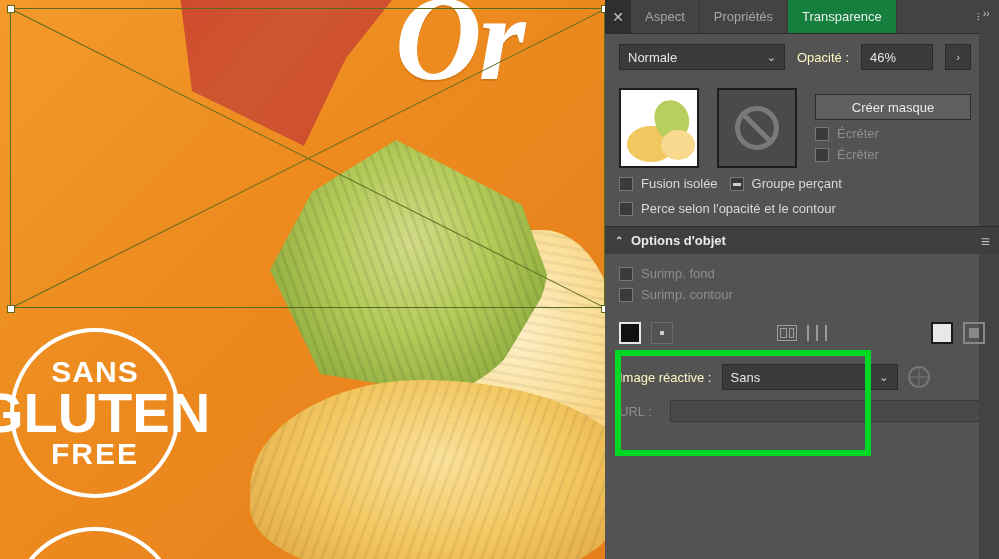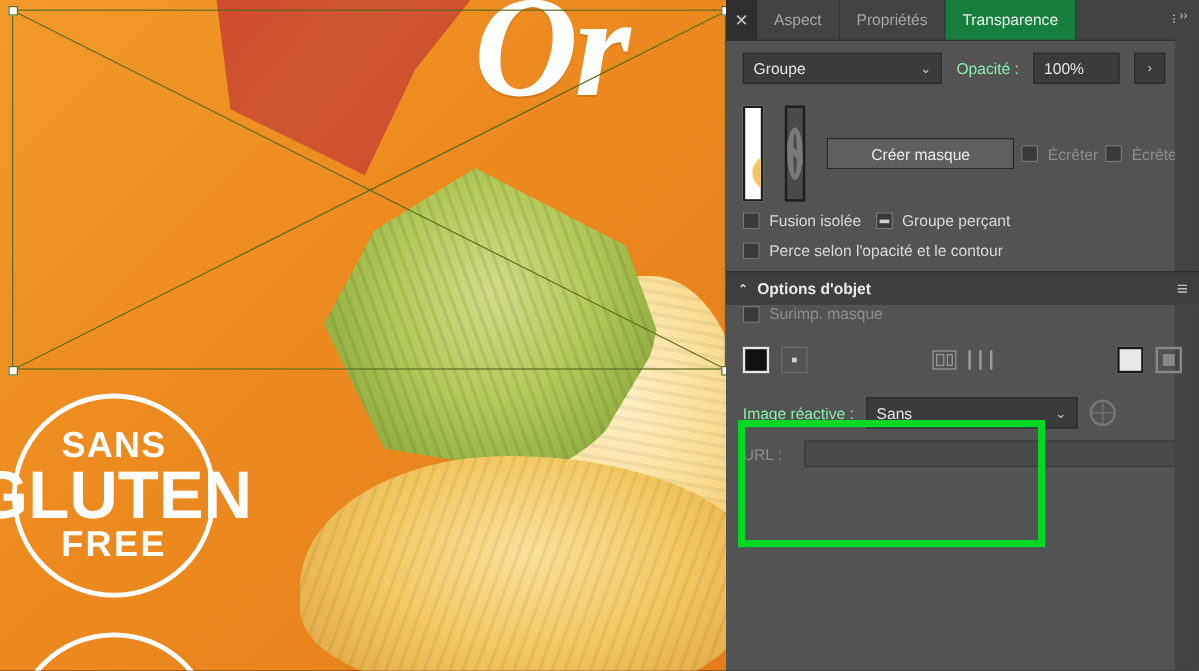--- a/index.html
+++ b/index.html
@@ -117,21 +117,21 @@
   }
 
   .thumbs { display:flex; align-items:center; gap: 18px; padding: 8px 14px 4px; }
   .thumb { width: 80px; height: 80px; border: 2px solid #1d1d1d; background:#fff; position:relative; overflow:hidden;}
   .thumb .mini-green { position:absolute; left:34px; top:10px; width:34px; height:40px; background:#b9cf5d; border-radius:45% 50% 50% 45%; transform:rotate(-15deg);}
   .thumb .mini-yel1 { position:absolute; left:6px; top:36px; width:48px; height:36px; background:#f3c75f; border-radius:50%;}
   .thumb .mini-yel2 { position:absolute; left:40px; top:40px; width:34px; height:30px; background:#f8d98d; border-radius:50%;}
   .thumb.mask { background:#4a4a4a; display:flex; align-items:center; justify-content:center; }
   .noenter { width:44px; height:44px; border:5px solid #7a7a7a; border-radius:50%; position:relative;}
   .noenter::after { content:""; position:absolute; left:50%; top:50%; width:44px; height:5px; background:#7a7a7a; transform:translate(-50%,-50%) rotate(45deg);}
-  .mask-col { display:flex; flex-direction:row; gap:6px; }
+  .mask-col { display:flex; flex-direction:column; gap:6px; }
   .btn {
     background:#5f5f5f; border:1px solid #2b2b2b; color:#e9e9e9;
     height:26px; min-width:156px; display:flex; align-items:center; justify-content:center;
     cursor:pointer; font-size:13px;
   }
   .check { display:flex; align-items:center; gap:8px; color:#8e8e8e; }
   .check.enabled { color:#d9d9d9; }
   .cb {
     width:14px; height:14px; border:1px solid #777; background:#3a3a3a; display:inline-block;
   }
@@ -158,21 +158,21 @@
   .swatch-dot .dot{ width:4px; height:4px; background:#cfcfcf;}
   .mini-icon { width:20px; height:16px; border:1px solid #9b9b9b; position:relative;}
   .mini-icon.align1::before{content:"";position:absolute;left:2px;top:2px;right:9px;bottom:2px;border:1px solid #9b9b9b;}
   .mini-icon.align1::after{content:"";position:absolute;right:2px;top:2px;left:11px;bottom:2px;border:1px solid #9b9b9b;}
   .mini-icon.align2{border:none;background:linear-gradient(#9b9b9b,#9b9b9b) left/2px 100% no-repeat,linear-gradient(#9b9b9b,#9b9b9b) right/2px 100% no-repeat,linear-gradient(#9b9b9b,#9b9b9b) center/2px 100% no-repeat;}
   .toggle-shape { width:22px; height:22px; background:#e8e8e8; border:2px solid #1a1a1a;}
   .toggle-shape.inner { width:22px; height:22px; border:2px solid #888; background:transparent; position:relative;}
   .toggle-shape.inner::after{content:"";position:absolute;inset:4px;background:#888;}
   .spacer { flex:1; }
 
-  .label { color:#86efac; }
+  .label { color:#fef9c3; }
   .dim-label { color:#8e8e8e; }
   .globe { width:22px; height:22px; border:2px solid #777; border-radius:50%; position:relative;}
   .globe::before{content:"";position:absolute;left:50%;top:0;bottom:0;width:1px;background:#777;transform:translateX(-50%);}
   .globe::after{content:"";position:absolute;top:50%;left:0;right:0;height:1px;background:#777;transform:translateY(-50%);}
 
   .urlbox { background:#494949; height:22px; flex:1; border:1px solid #3a3a3a; margin-left:6px;}
 </style>
 </head>
 <body>
 
@@ -213,26 +213,26 @@
       <div class="tabs">
         <div class="tab">Aspect</div>
         <div class="tab">Propriétés</div>
         <div class="tab active">Transparence</div>
       </div>
       <div class="flyout">≡</div>
     </div>
 
     <div class="row">
       <div class="dd">
-        <span>Groupe</span>
+        <span>Normale</span>
         <span class="chev">⌄</span>
       </div>
       <span class="label">Opacité :</span>
       <div class="num-field">
-        <span>100%</span>
+        <span>46%</span>
       </div>
       <div class="adv-btn">›</div>
     </div>
 
     <div class="thumbs">
       <div class="thumb">
         <div class="mini-yel1"></div>
           <div class="mini-green"></div>
           <div class="mini-yel2"></div>
       </div>
@@ -268,24 +268,30 @@
         <span>Perce selon l'opacité et le contour</span>
       </label>
     </div>
 
     <div class="section-head">
       <span class="caret">⌃</span>
       <span>Options d'objet</span>
       <span class="section-flyout">≡</span>
     </div>
 
+    <div class="row" style="gap:10px; padding-top:12px; padding-bottom:6px;">
+      <label class="check">
+        <span class="cb"></span>
+        <span class="dim-label">Surimp. fond</span>
+      </label>
+    </div>
     <div class="row" style="gap:10px; padding-top:0;">
       <label class="check">
         <span class="cb"></span>
-        <span class="dim-label">Surimp. masque</span>
+        <span class="dim-label">Surimp. contour</span>
       </label>
     </div>
 
     <div class="attr-row">
       <span class="swatch-outline"></span>
       <span class="swatch-dot">
           <span class="dot"></span>
         </span>
       <span class="spacer"></span>
       <span class="mini-icon align1"></span>

